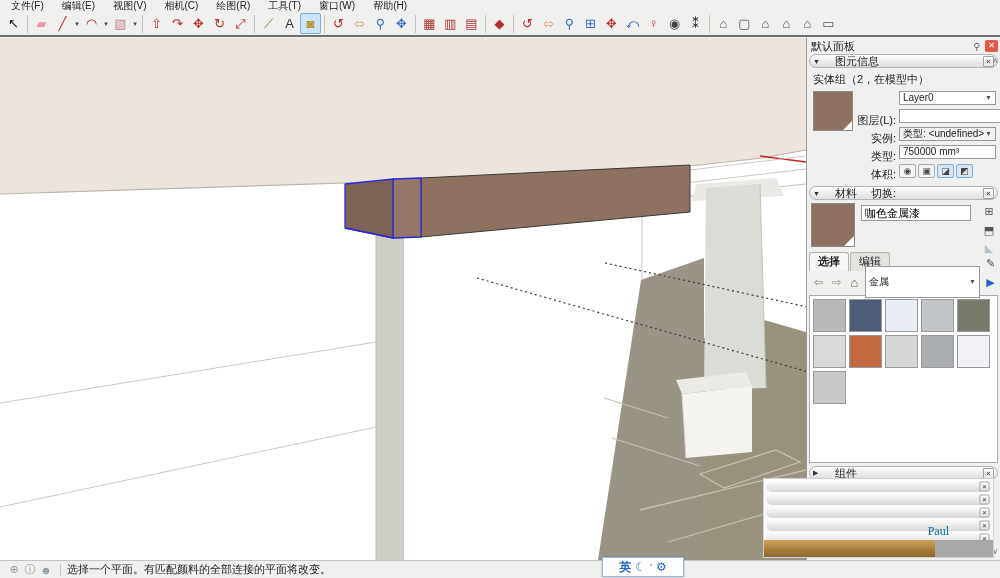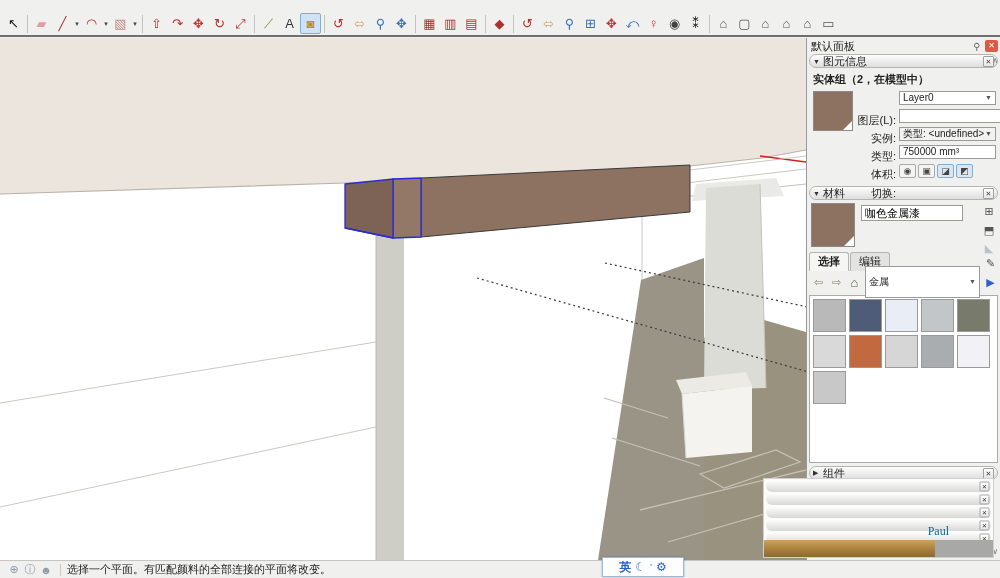--- a/index.html
+++ b/index.html
@@ -30,26 +30,26 @@
 
   
   #panel { position:absolute; left:806px; top:38px; width:194px; height:522px;
     background:#f0f0ee; border-left:1px solid #999; }
   .panel-title { height:15px; display:flex; align-items:center; padding:1px 2px 0 4px; }
   .panel-title .lbl { flex:1; font-size:11px; }
   .pin { width:12px; text-align:center; color:#666; font-size:10px; }
   .red-x { width:13px; height:12px; margin-left:2px; background:#dd5a45; color:#fff;
     font-size:8px; line-height:11px; text-align:center; border-radius:2px; }
   .sec-hdr { height:14px; margin:1px 2px; border:1px solid #b5b5b2; border-radius:7px;
-    background:linear-gradient(#fdfdfd,#dedede); display:flex; align-items:center; padding:0 3px; }
+    background:linear-gradient(#fdfdfd,#dedede); display:flex; align-items:center; padding:0 3px;gap:12px; }
   .sec-hdr .arr { font-size:7px; width:10px; color:#333; }
   .sec-hdr .lbl { flex:1; font-size:11px; }
   .xbtn { width:11px; height:11px; border:1px solid #a0a0a0; border-radius:1px;
     background:linear-gradient(#fff,#e6e6e6); color:#444; font-size:7px; line-height:9px; text-align:center; }
-  .summary { font-weight:bold; padding:3px 6px 2px 6px; font-size:11px; }
+  .summary { font-weight:normal; padding:3px 6px 2px 6px; font-size:11px; }
 
   .ei-body { position:relative; height:96px; }
   .mat-swatch-big { position:absolute; left:6px; top:2px; width:40px; height:40px;
     border:1px solid #8a8a8a; }
   .mat-swatch-big::after { content:""; position:absolute; right:0; bottom:0;
     border-left:9px solid transparent; border-bottom:9px solid #fff; }
   .ei-row { position:absolute; left:48px; right:4px; height:16px; display:flex; align-items:center; }
   .ei-row .lab { width:44px; text-align:right; padding-right:3px; font-size:11px; flex:none;margin-top:45px; }
   .field, .combo { flex:1; height:14px; background:#fff; border:1px solid #9a9a9a;
     font-size:10px; padding:0 3px; line-height:12px; overflow:hidden; white-space:nowrap; }
@@ -59,21 +59,21 @@
   .combo.gray { background:#f2f2f0; }
   input.field { outline:none; }
   .tglbtn { width:17px; height:14px; border:1px solid #aaa; border-radius:2px; background:#f4f4f2;
     display:inline-flex; align-items:center; justify-content:center; font-size:9px; color:#444; margin-right:2px; }
   .tglbtn.pressed { background:#dce6f0; border-color:#7ab0e0; }
 
   .mat-body { position:relative; height:94px; }
   .mat-prev { position:absolute; left:4px; top:2px; width:44px; height:44px; border:1px solid #8a8a8a; }
   .mat-prev::after { content:""; position:absolute; right:0; bottom:0;
     border-left:10px solid transparent; border-bottom:10px solid #fff; }
-  .mat-name { position:absolute; left:54px; top:4px; width:102px; height:16px;
+  .mat-name { position:absolute; left:54px; top:4px; width:110px; height:16px;
     background:#fff; border:1px solid #9a9a9a; font-size:11px; padding:0 3px;
     font-family:"Liberation Sans","DejaVu Sans",sans-serif; }
   .mat-ico { position:absolute; right:3px; width:16px; height:15px; display:flex;
     align-items:center; justify-content:center; font-size:11px; color:#555; }
   .tabs-row { position:absolute; left:2px; top:52px; right:2px; height:18px; display:flex; align-items:flex-end; }
   .tab { padding:1px 8px 2px 8px; border:1px solid #b5b5b2; border-bottom:none;
     border-radius:3px 3px 0 0; background:#e3e3e0; font-size:11px; margin-right:1px; }
   .tab.active { background:#f6f6f4; font-weight:bold; }
   .nav-row { position:absolute; left:4px; top:72px; right:2px; height:18px; display:flex; align-items:center; gap:3px; }
   .navb { width:15px; height:15px; display:inline-flex; align-items:center; justify-content:center;
@@ -120,20 +120,30 @@
     background:#fdfdfd; border:1px solid #9fb6cc; box-shadow:0 0 2px rgba(40,90,160,.4);
     display:flex; align-items:center; justify-content:center; gap:4px; color:#2a63c9; font-size:12px; }
   #ime .g { line-height:18px; }
   #ime .lang { font-weight:bold; font-size:12px; }
 </style>
 </head>
 <body>
 
 <div id="app">
 
+  <div id="menubar">
+      <span class="menu-item">文件(F)</span>
+      <span class="menu-item">编辑(E)</span>
+      <span class="menu-item">视图(V)</span>
+      <span class="menu-item">相机(C)</span>
+      <span class="menu-item">绘图(R)</span>
+      <span class="menu-item">工具(T)</span>
+      <span class="menu-item">窗口(W)</span>
+      <span class="menu-item">帮助(H)</span>
+    </div>
 
   <div id="toolbar">
       <span class="tool" style="color: rgb(17, 17, 17);">↖</span>
       <span class="tsep"></span>
       <span class="tool" style="color: rgb(229, 154, 168);">▰</span>
       <span class="tool" style="color: rgb(192, 48, 48);">╱</span>
       <span class="dd">▾</span>
       <span class="tool" style="color: rgb(192, 48, 48);">◠</span>
       <span class="dd">▾</span>
       <span class="tool" style="color: rgb(192, 136, 136);">▧</span>

